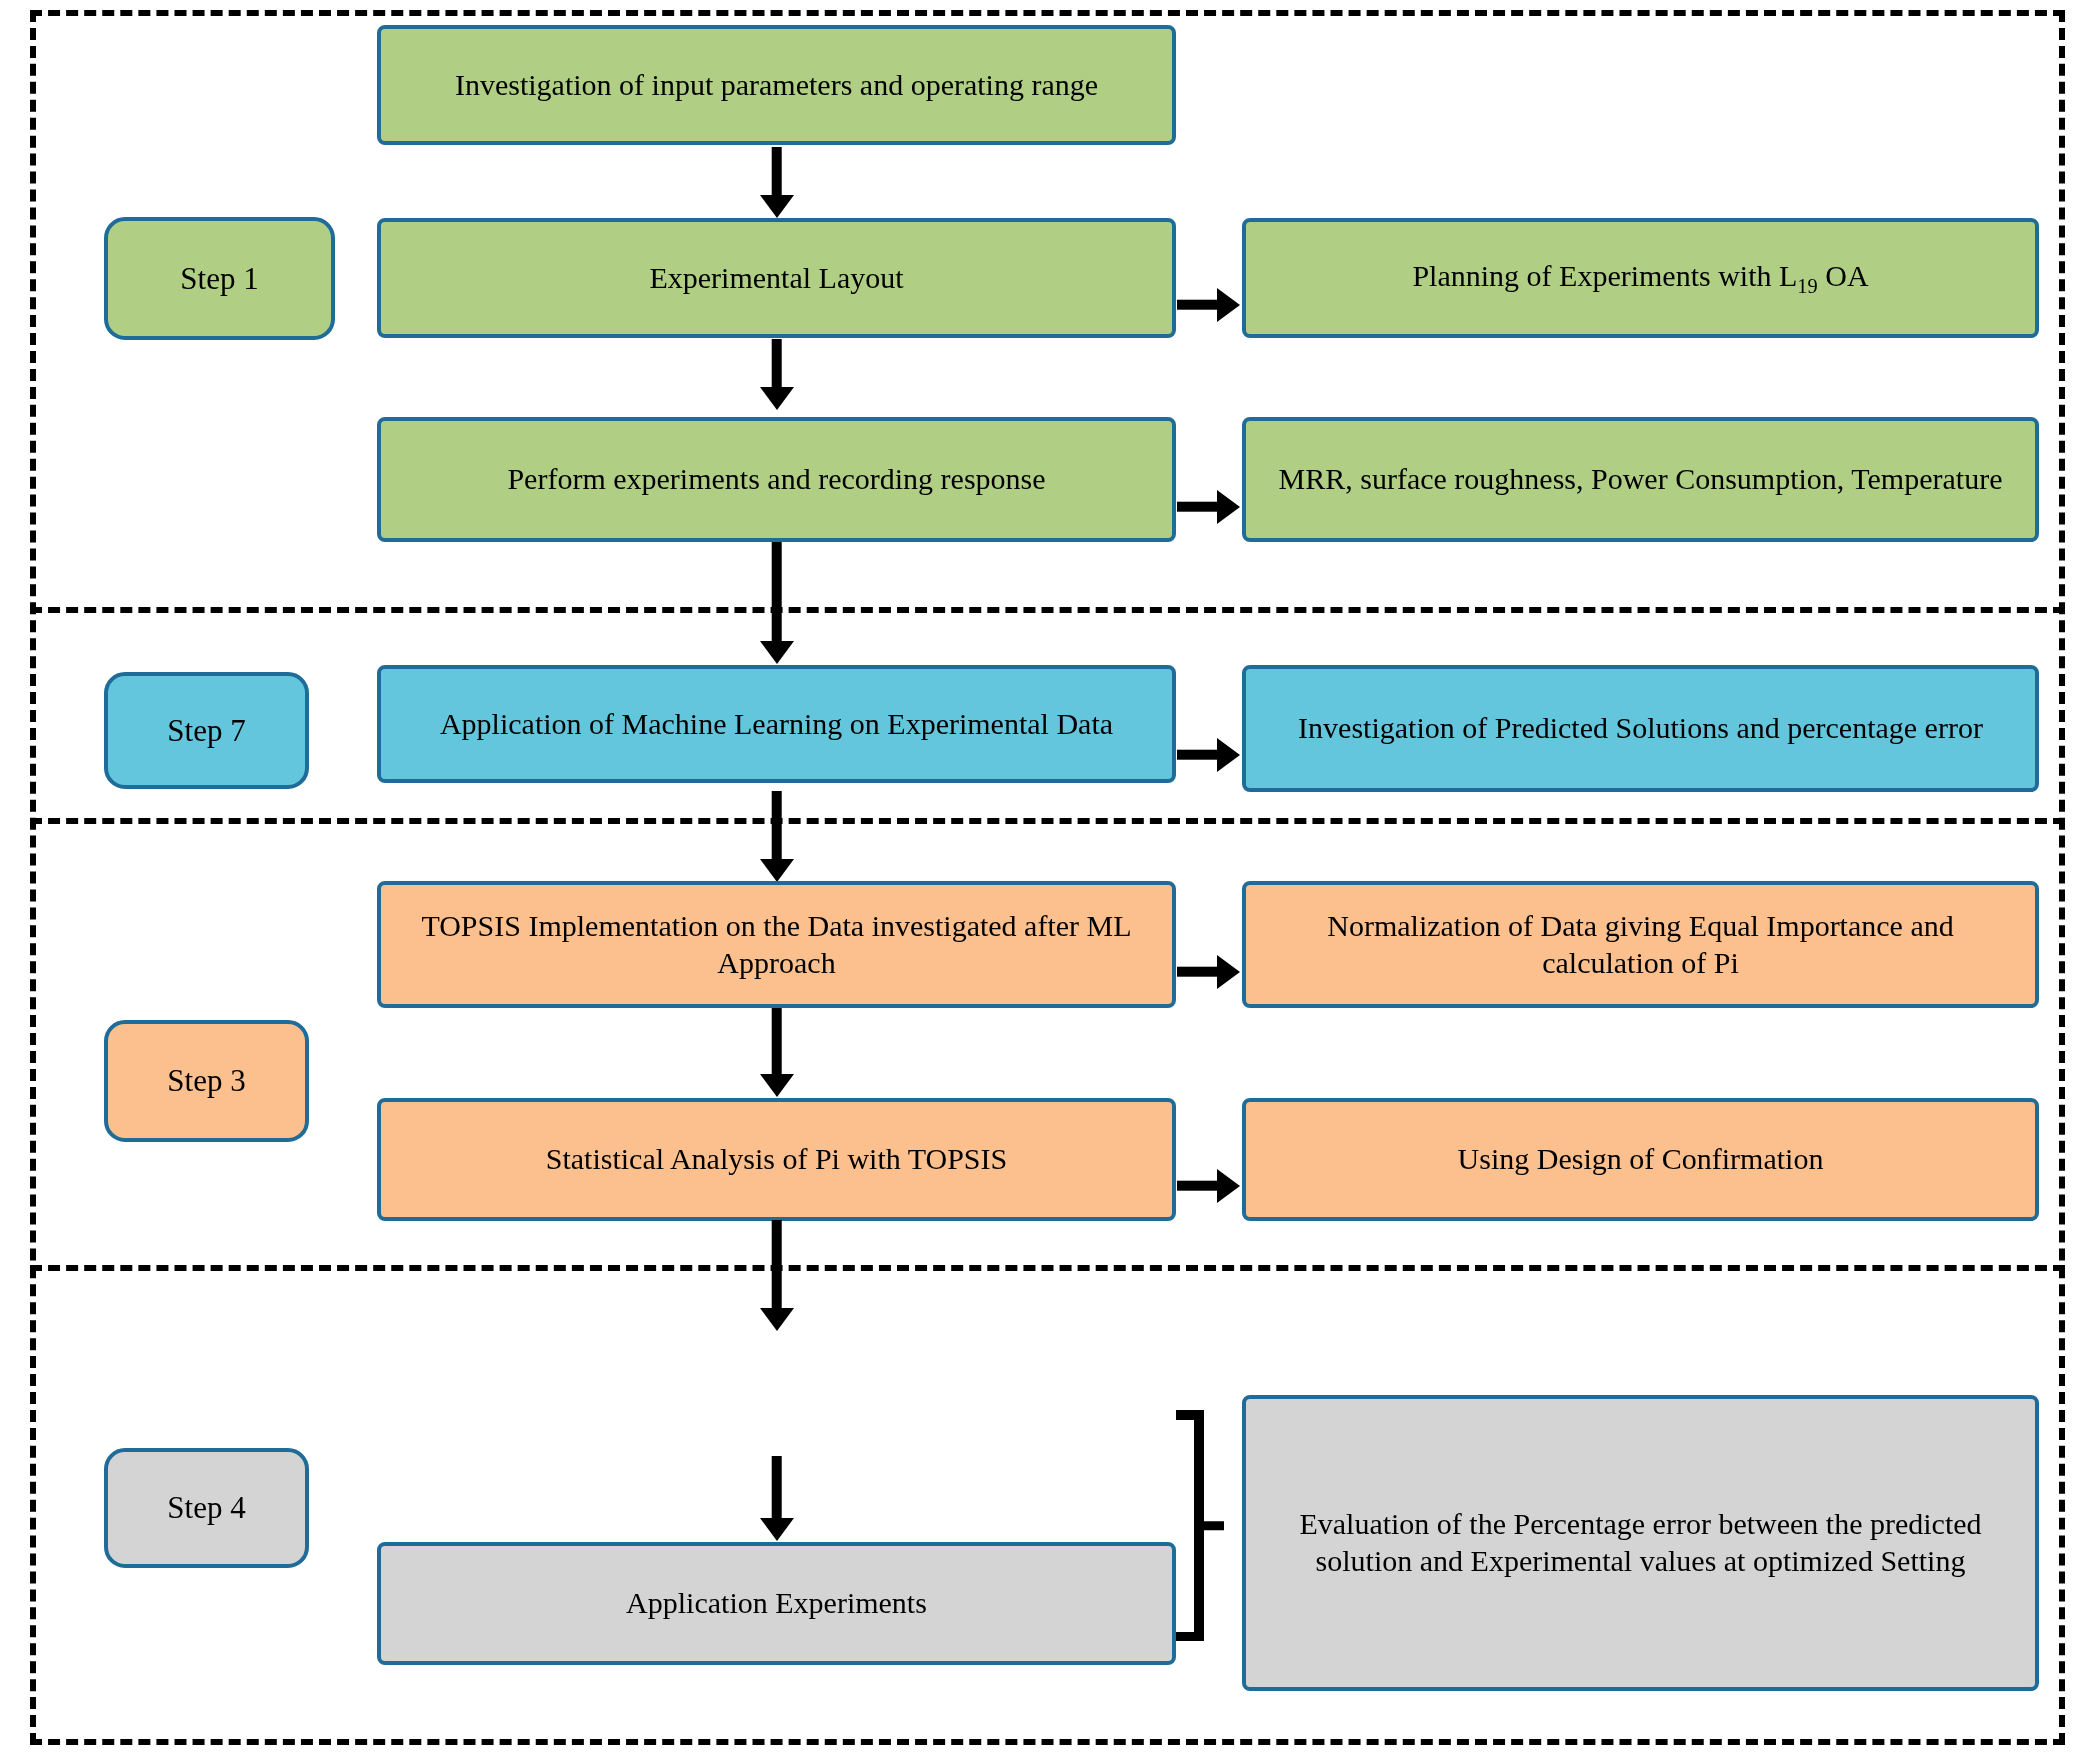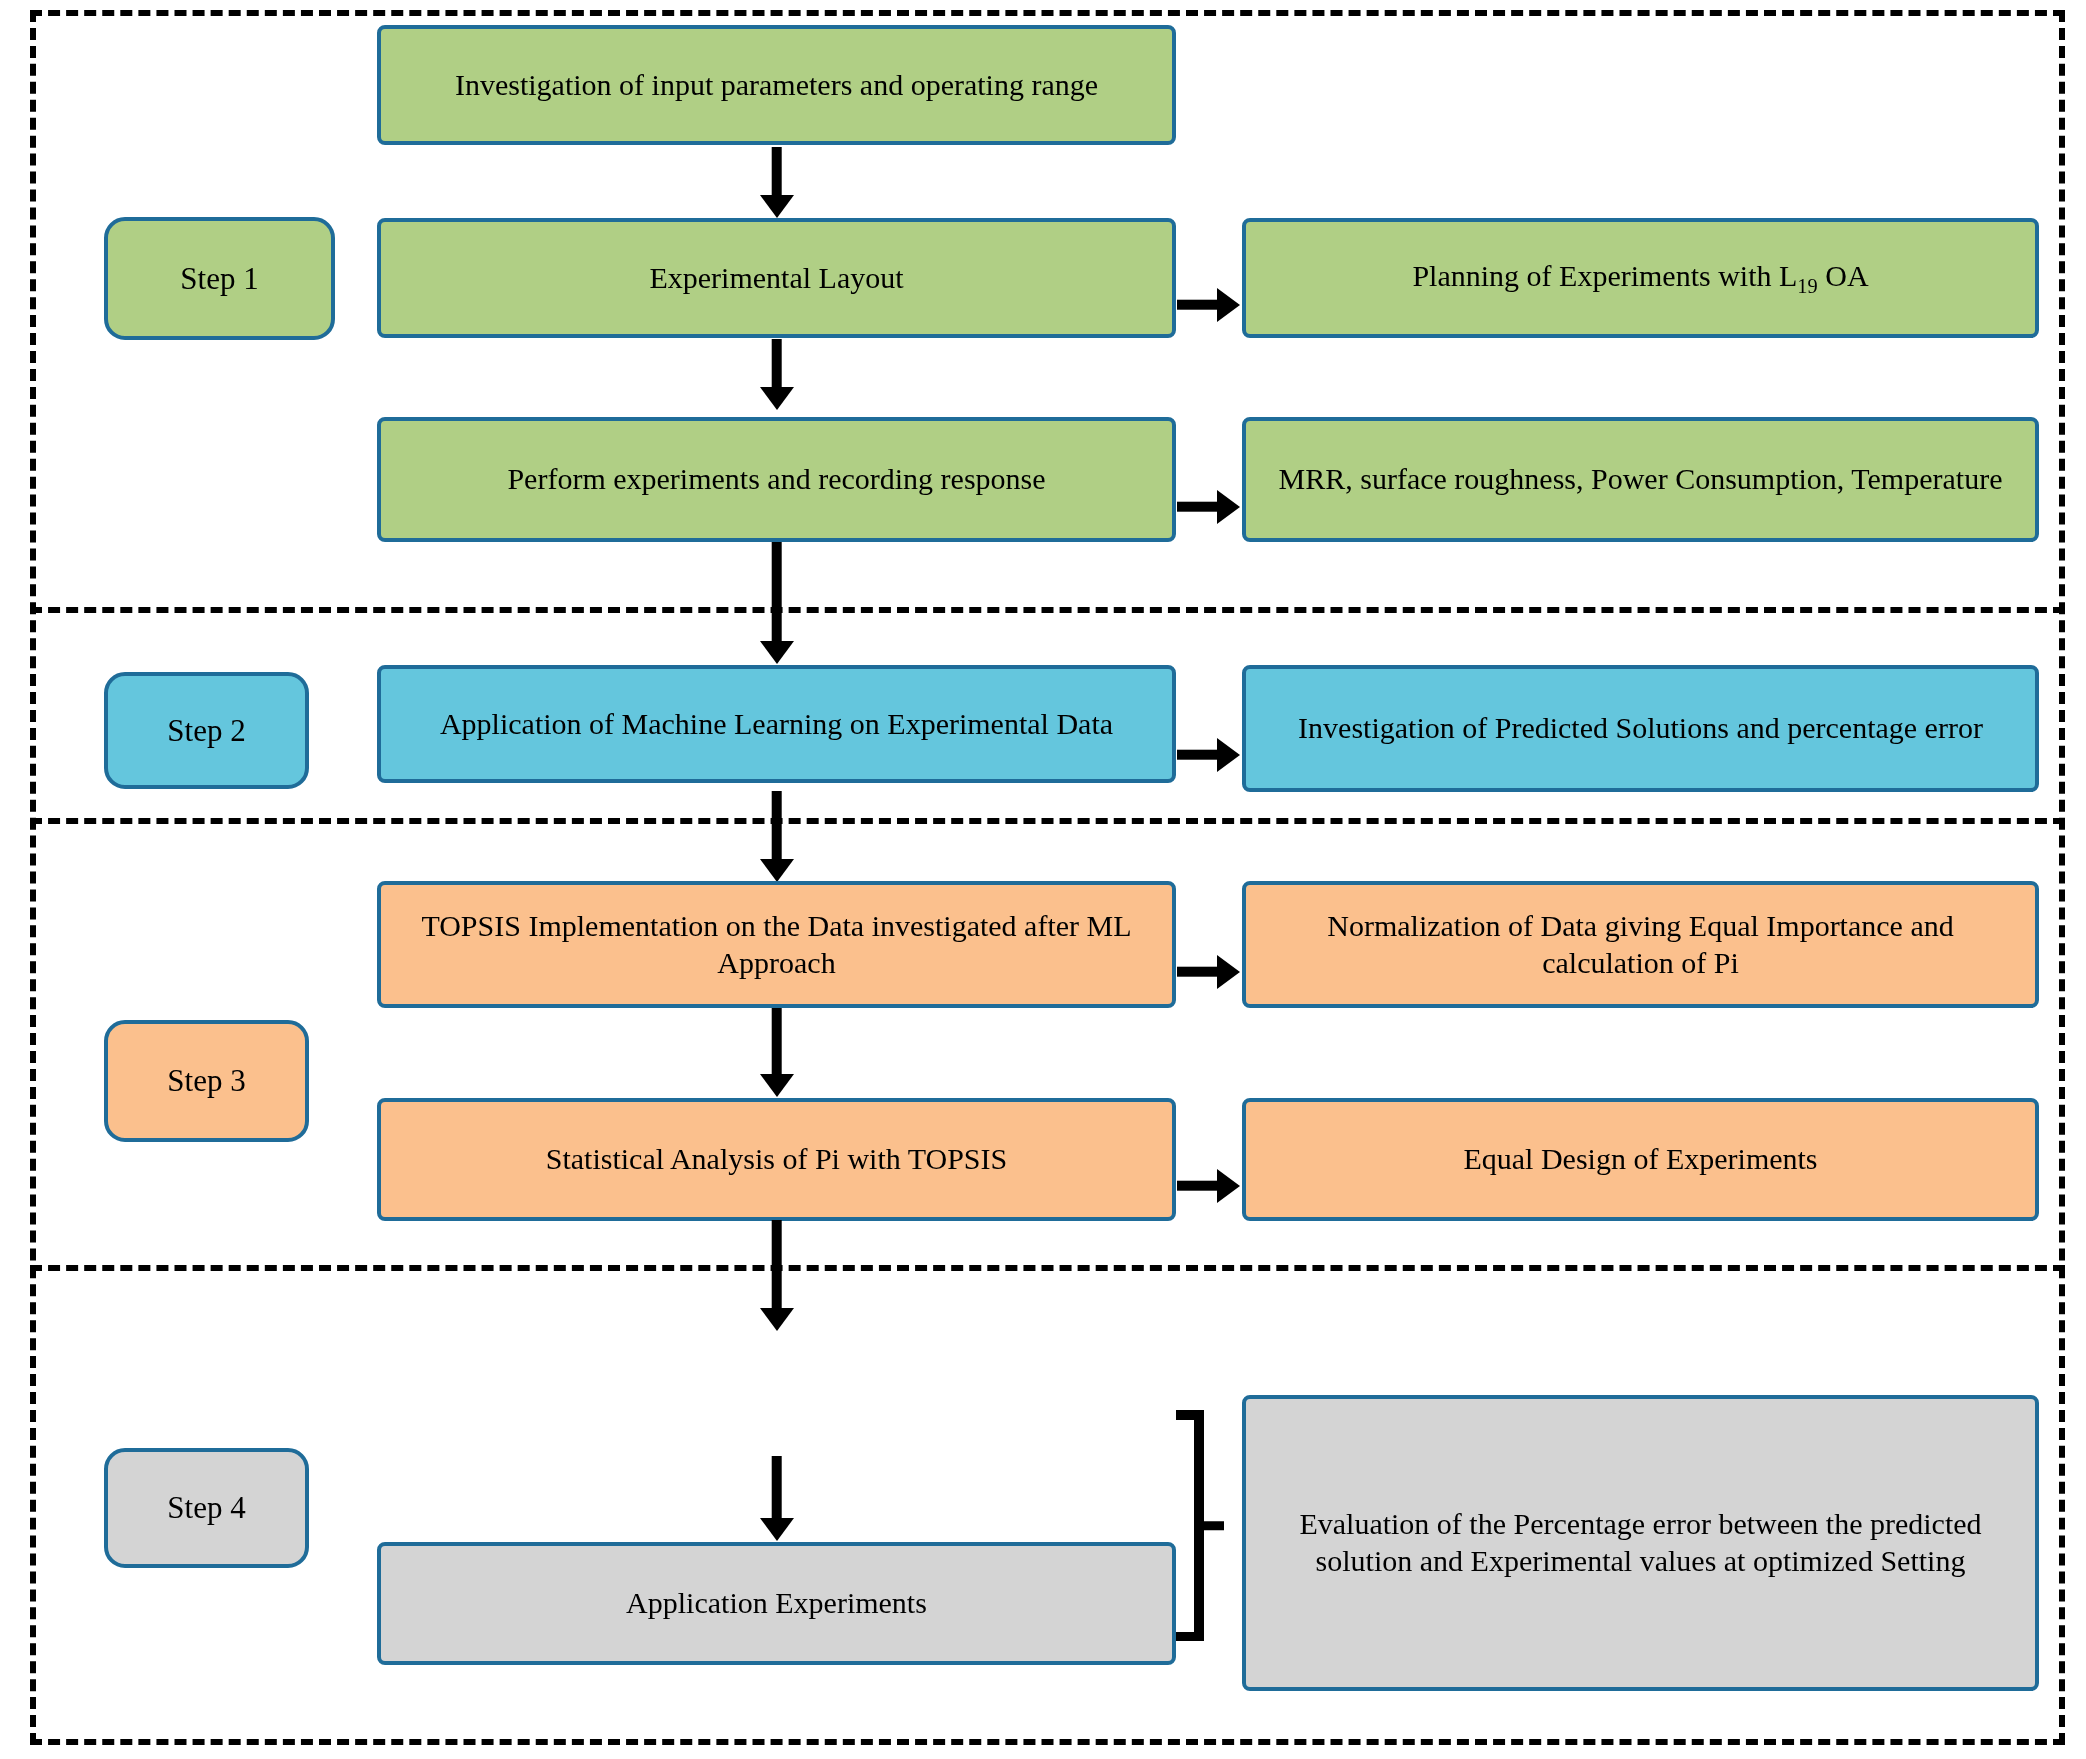--- a/index.html
+++ b/index.html
@@ -177,21 +177,21 @@
       <div class="head"></div>
   </div>
 
   <div class="box green" style="left:1242px; top:417px; width:797px; height:125px;">MRR, surface roughness, Power Consumption, Temperature</div>
 
   <div class="arrow-v" style="left:750px; top:542px; width:53px; height:122px;">
     <div class="stem" style="height:99px;"></div>
       <div class="head"></div>
   </div>
 
-  <div class="box blue step-label" style="left:104px; top:672px; width:205px; height:117px;">Step 2</div>
+  <div class="box blue step-label" style="left:104px; top:672px; width:205px; height:117px;">Step 7</div>
 
   <div class="box blue" style="left:377px; top:665px; width:799px; height:118px;">Application of Machine Learning on Experimental Data</div>
 
   <div class="arrow-h" style="left:1177px; top:728px; width:63px; height:53px;">
     <div class="stem" style="width:42px;"></div>
       <div class="head"></div>
   </div>
 
   <div class="box blue" style="left:1242px; top:665px; width:797px; height:127px;">Investigation of Predicted Solutions and percentage error</div>
 
@@ -216,21 +216,21 @@
       <div class="head"></div>
   </div>
 
   <div class="box orange" style="left:377px; top:1098px; width:799px; height:123px;">Statistical Analysis of Pi with TOPSIS</div>
 
   <div class="arrow-h" style="left:1177px; top:1159px; width:63px; height:53px;">
     <div class="stem" style="width:42px;"></div>
       <div class="head"></div>
   </div>
 
-  <div class="box orange" style="left:1242px; top:1098px; width:797px; height:123px;">Equal Design of Experiments</div>
+  <div class="box orange" style="left:1242px; top:1098px; width:797px; height:123px;">Using Design of Confirmation</div>
 
   <div class="arrow-v" style="left:750px; top:1220px; width:53px; height:111px;">
     <div class="stem" style="height:89px;"></div>
       <div class="head"></div>
   </div>
 
   <div class="box grey step-label" style="left:104px; top:1448px; width:205px; height:120px;">Step 4</div>
 
 
   <div class="arrow-v" style="left:750px; top:1456px; width:53px; height:85px;">

